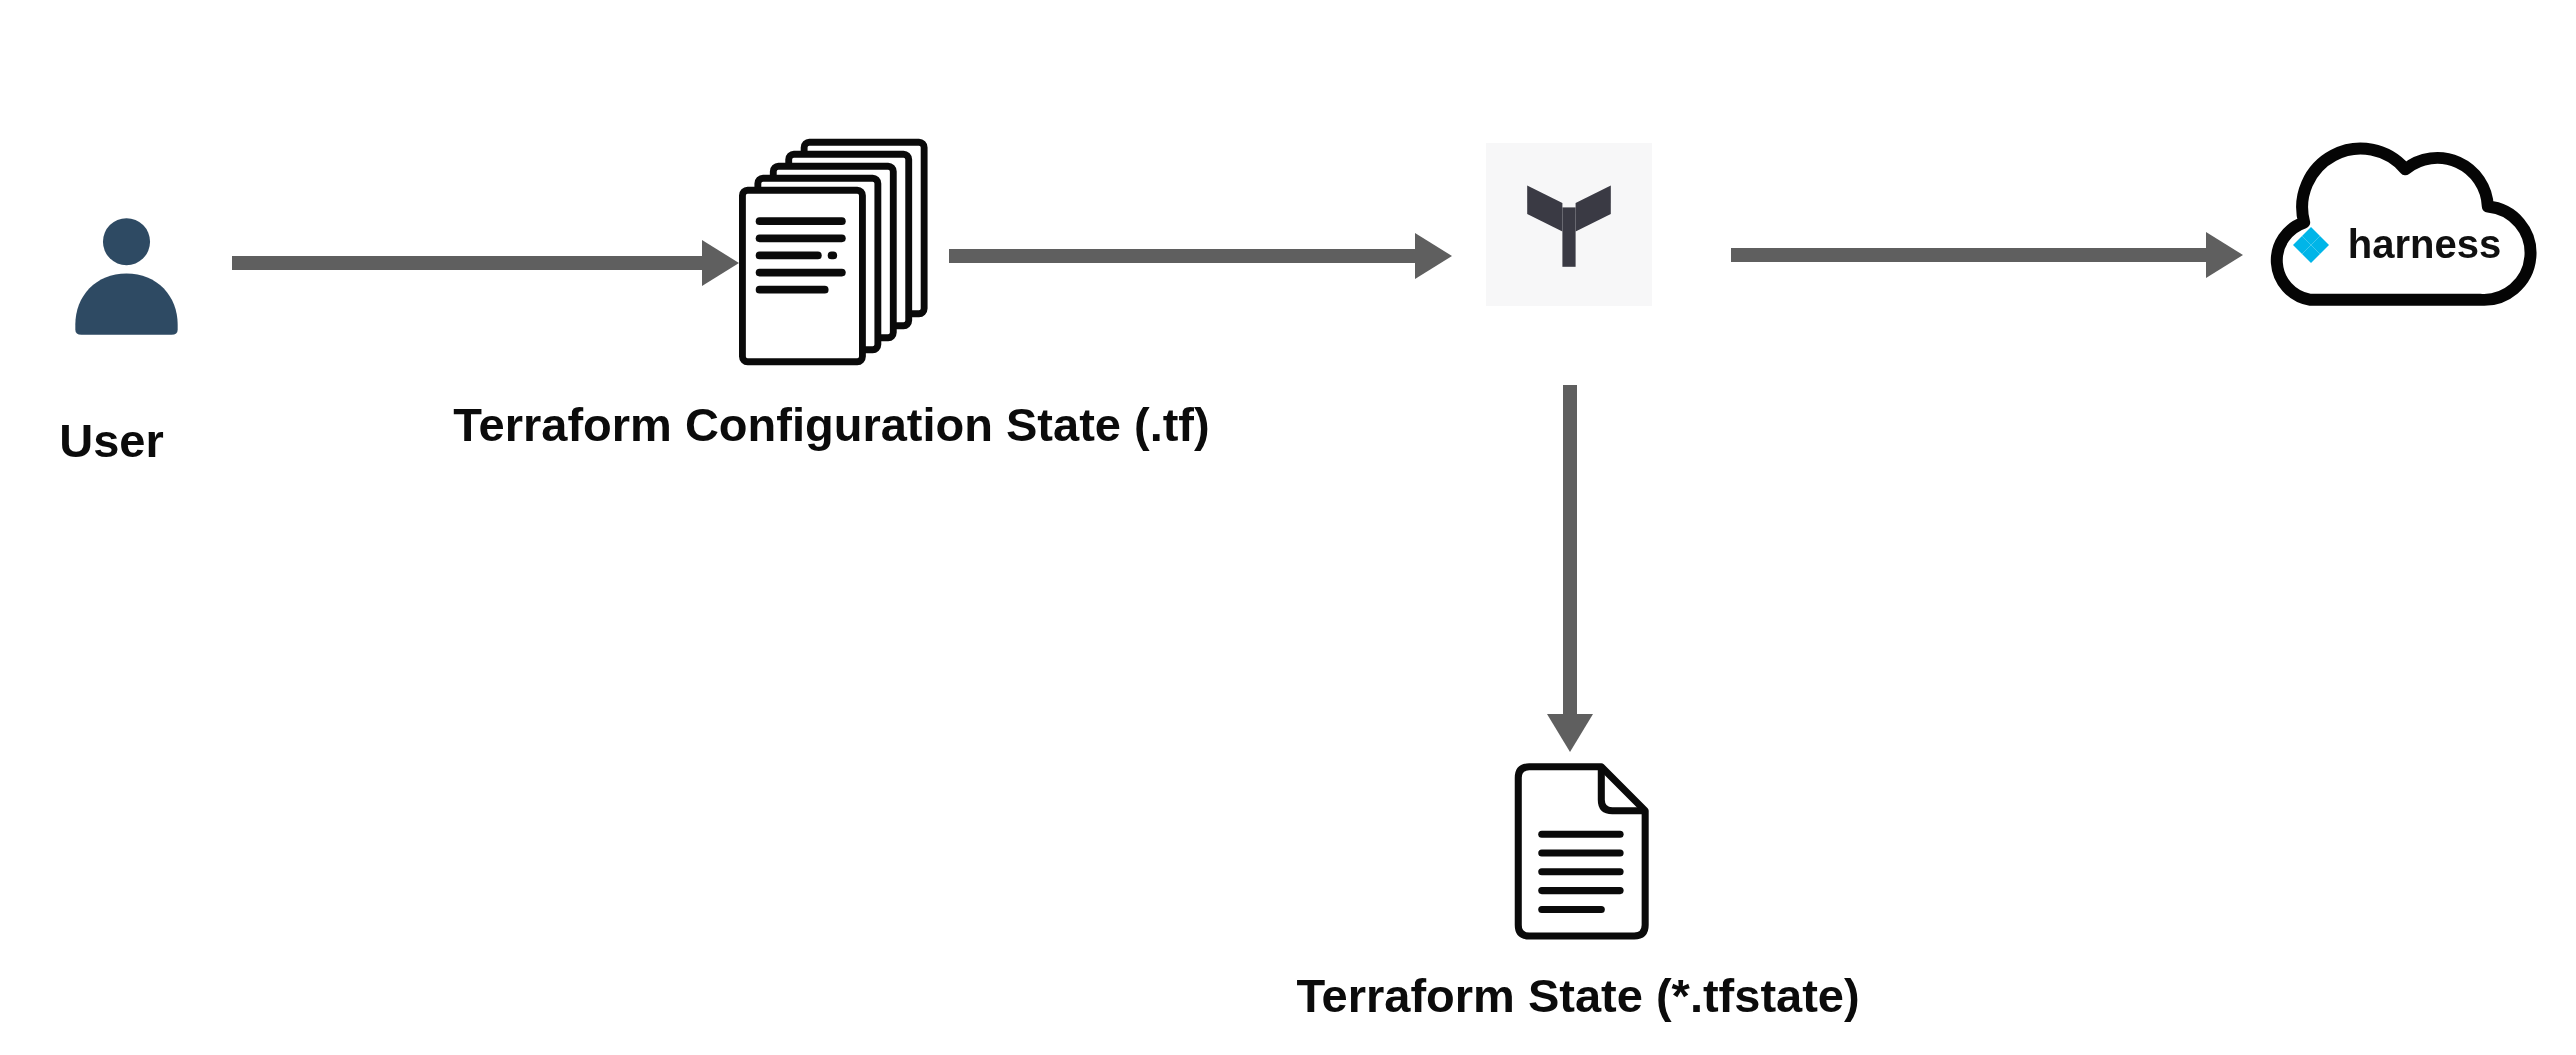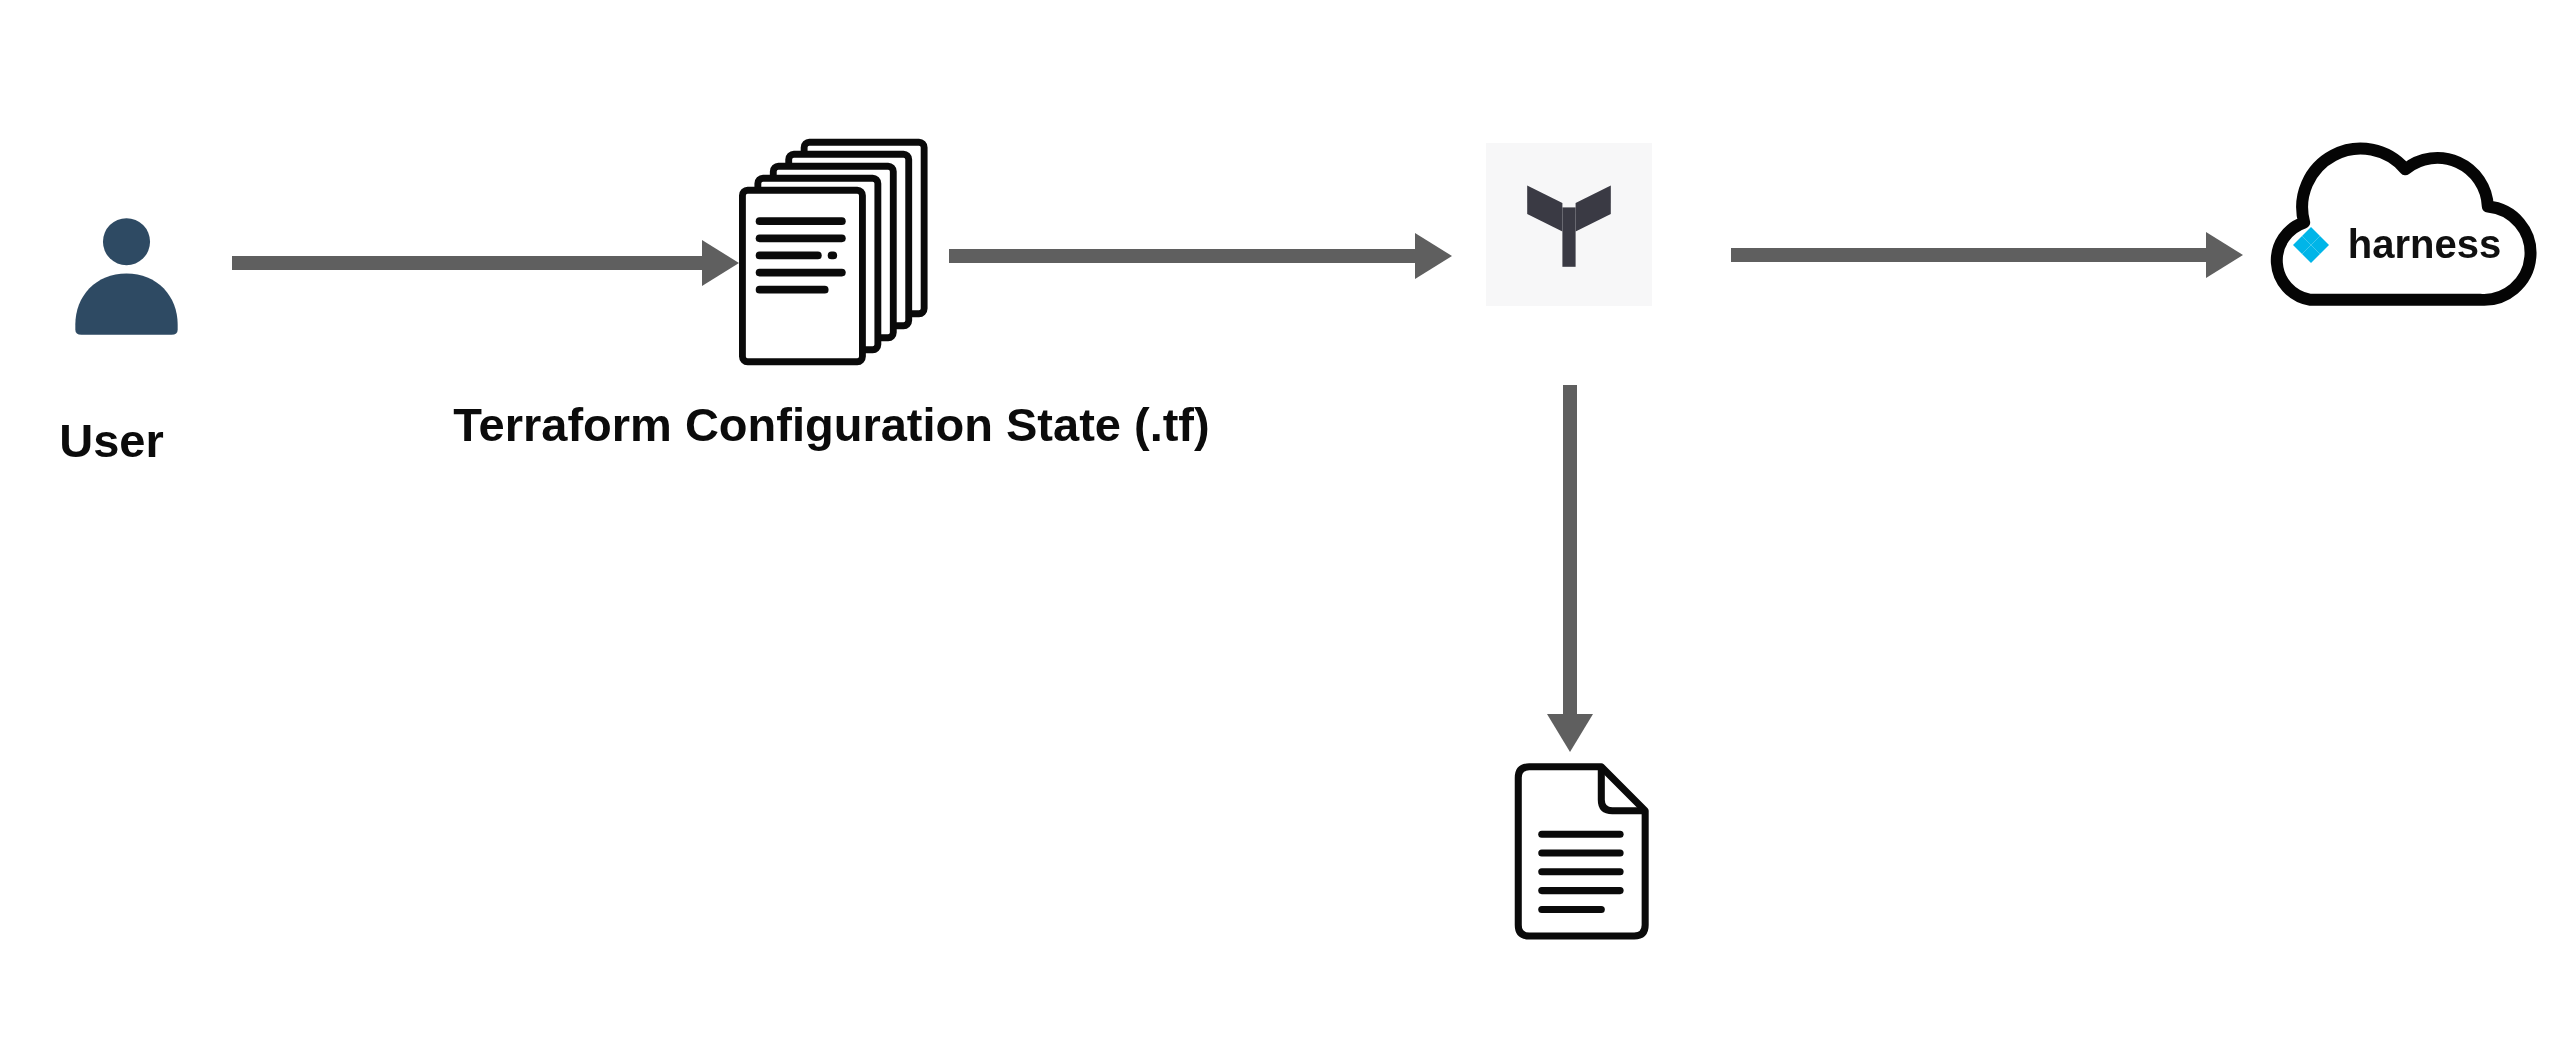--- a/index.html
+++ b/index.html
@@ -158,15 +158,16 @@
       <path d="M62 5 V26 Q62 33 69 33 H90" fill="none" stroke="#0a0a0a" stroke-width="4.5" stroke-linejoin="round"></path>
       <g stroke="#0a0a0a" stroke-width="4.5" stroke-linecap="round">
         <line x1="24" y1="48" x2="74" y2="48"></line>
         <line x1="24" y1="60" x2="74" y2="60"></line>
         <line x1="24" y1="72" x2="74" y2="72"></line>
         <line x1="24" y1="84" x2="74" y2="84"></line>
         <line x1="24" y1="96" x2="62" y2="96"></line>
       </g>
     </svg>
   </div>
+  <div class="node-label" style="left:1224px; top:969px; width:708px;">Terraform State (*.tfstate)</div>
 
 </div>
 
 
 </body></html>

